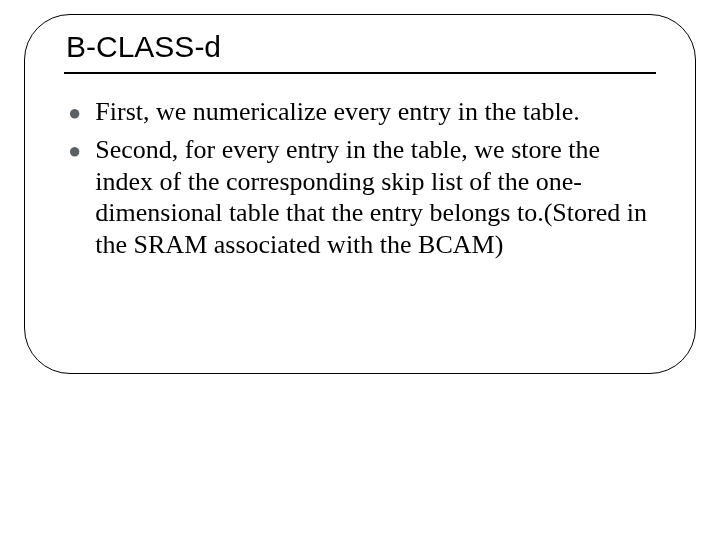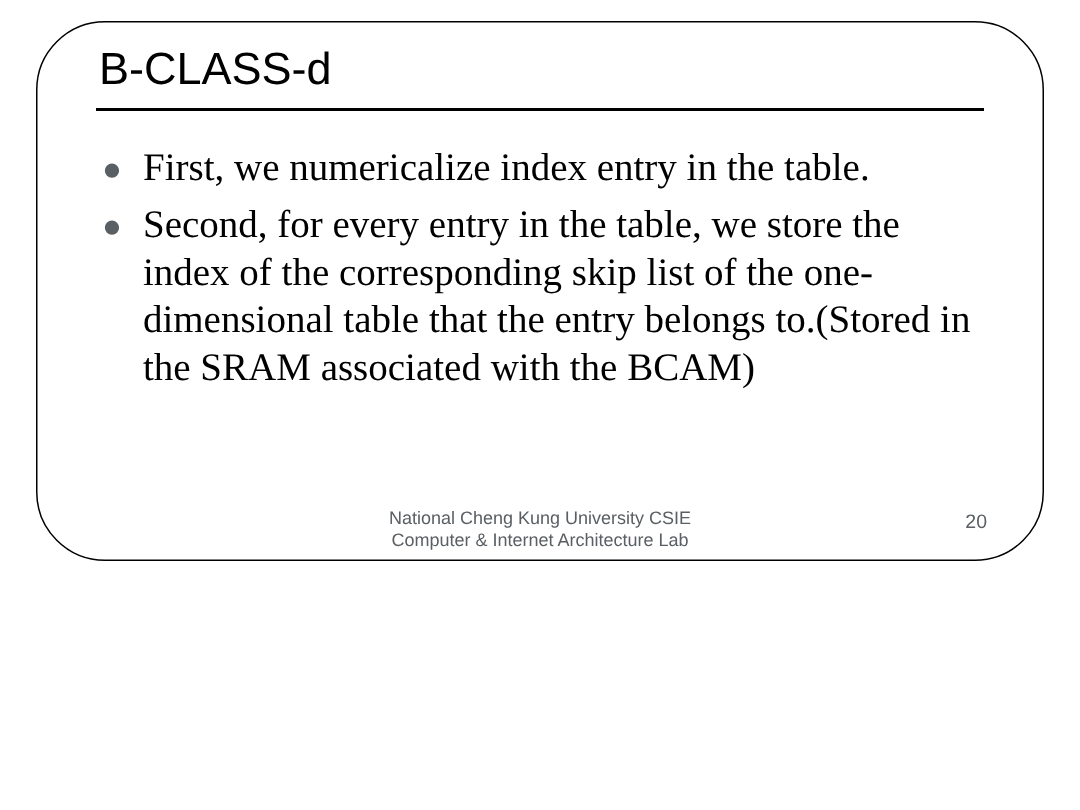--- a/index.html
+++ b/index.html
@@ -94,29 +94,22 @@
 <div class="slide">
 
   <div class="frame"></div>
 
   <div class="title">B-CLASS-d</div>
   <div class="title-underline"></div>
 
   <div class="body">
     <div class="bullet-item">
       <span class="bullet-dot">●</span>
-      <span class="bullet-text">First, we numericalize index entry in the table.</span>
+      <span class="bullet-text">First, we numericalize every entry in the table.</span>
     </div>
     <div class="bullet-item">
       <span class="bullet-dot">●</span>
       <span class="bullet-text">Second, for every entry in the table, we store the index of the corresponding skip list of the one-dimensional table that the entry belongs to.(Stored in the SRAM associated with the BCAM)</span>
     </div>
   </div>
 
-  <div class="footer">
-    <div class="footer-center">
-      <div>National Cheng Kung University CSIE</div>
-      <div>Computer &amp; Internet Architecture Lab</div>
-    </div>
-    <div class="footer-right">20</div>
-  </div>
 
 </div>
 
 </body></html>

